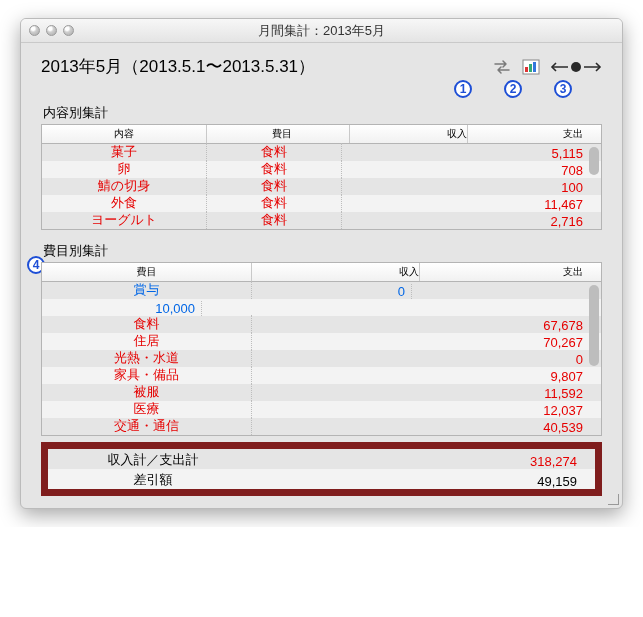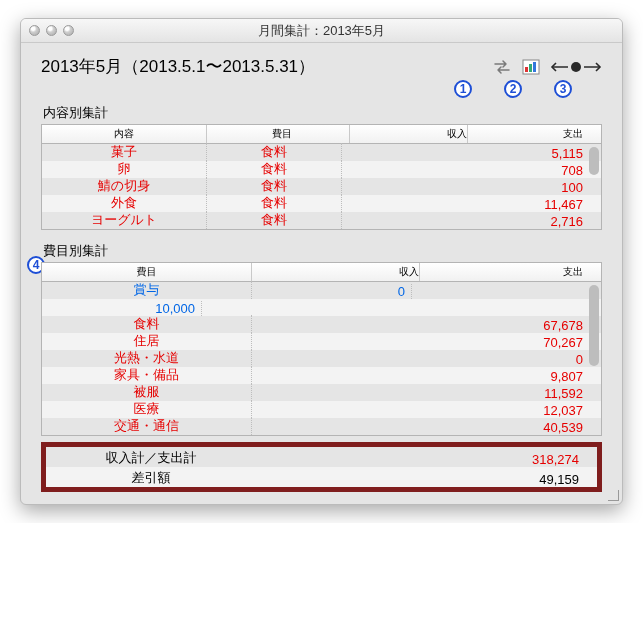--- a/index.html
+++ b/index.html
@@ -90,21 +90,21 @@
   .t1 .c1 { flex:0 0 165px; text-align:center; }
   .t1 .c2 { flex:0 0 135px; text-align:center; }
   .t1 .c3 { flex:0 0 110px; text-align:right; }
   .t1 .c4 { flex:1 1 auto; text-align:right; padding-right:18px; }
   .t1 .row .c1, .t1 .row .c2 { text-align:center; }
   
   .t2 .c1 { flex:0 0 210px; text-align:center; }
   .t2 .c2 { flex:0 0 160px; text-align:right; }
   .t2 .c3 { flex:1 1 auto; text-align:right; padding-right:18px; }
   
-  .summary { border:5px solid #7f1d1d; margin-top:6px; }
+  .summary { border:7px solid #7f1d1d; margin-top:6px; }
   .summary .row { height:20px; }
   .summary .c1 { flex:0 0 210px; text-align:center; }
   .summary .c2 { flex:0 0 160px; text-align:right; }
   .summary .c3 { flex:1 1 auto; text-align:right; padding-right:18px; }
   .resize {
     position:absolute; right:3px; bottom:3px; width:12px; height:12px;
   }
   .resize::before, .resize::after {
     content:""; position:absolute; right:0; bottom:0; border-right:1px solid #999; border-bottom:1px solid #999;
   }

